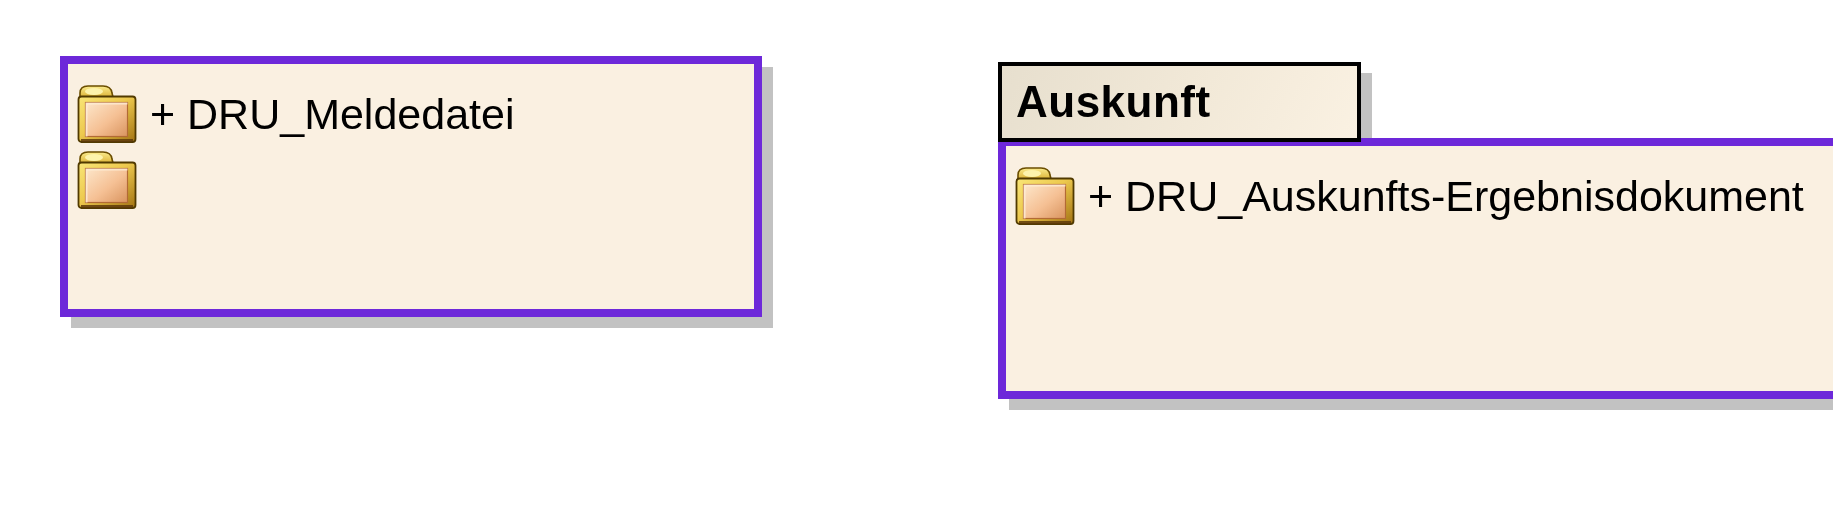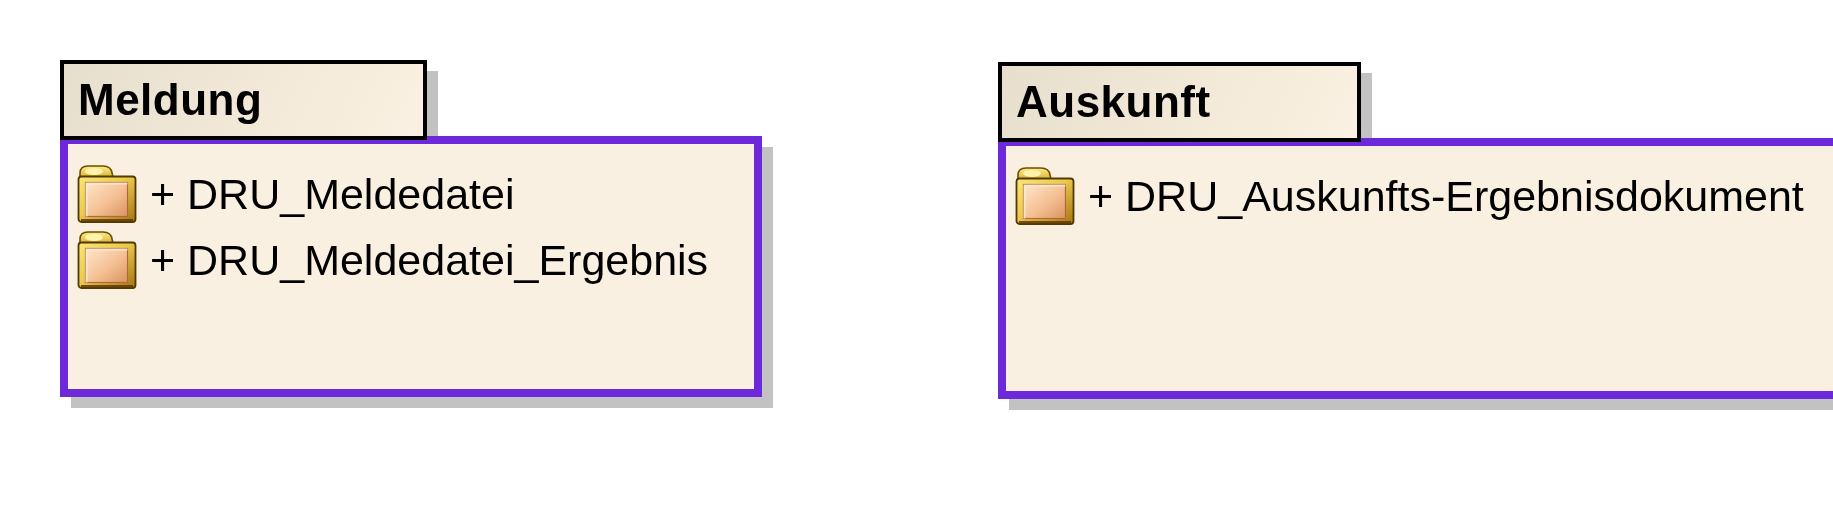--- a/index.html
+++ b/index.html
@@ -66,23 +66,20 @@
     color: #000000;
     white-space: nowrap;
   }
 </style>
 </head>
 <body>
 
 <div class="canvas">
 
   <div class="uml-package pkg--0">
-    <div class="pkg-tab">
-      <span class="pkg-title">Meldung</span>
-    </div>
     <div class="pkg-body">
       <div>
           <div class="member-row">
             <span class="member-icon">
               <svg width="60" height="62" viewBox="0 0 60 62" xmlns="http://www.w3.org/2000/svg">
                 <defs>
                   <linearGradient id="fgold" x1="0" y1="0" x2="1" y2="1">
                     <stop offset="0" stop-color="#F9E678"></stop>
                     <stop offset="0.45" stop-color="#EDC94E"></stop>
                     <stop offset="1" stop-color="#A37312"></stop>
@@ -127,21 +124,20 @@
                   </linearGradient>
                 </defs>
                 <path d="M3 18 L3 10 Q3 3 11 3 L26 3 Q34 3 35 10 L37 18 Z" fill="url(#ftab)" stroke="#6B4E00" stroke-width="1.6"></path>
                 <ellipse cx="17" cy="8.5" rx="9" ry="3.4" fill="#FDF3AC"></ellipse>
                 <rect x="1.5" y="13.5" width="57" height="45.5" rx="3" fill="url(#fgold)" stroke="#513A00" stroke-width="1.8"></rect>
                 <path d="M4 56 L56 56 L56 58 Q55 59 53 59 L7 59 Q5 59 4 58 Z" fill="#5E3A0A" opacity="0.85"></path>
                 <rect x="8.5" y="19.5" width="42" height="34" fill="url(#fface)" stroke="#B26A35" stroke-width="1.2"></rect>
                 <path d="M8.5 19.5 L50.5 19.5 L50.5 21.5 L10.5 21.5 L10.5 53.5 L8.5 53.5 Z" fill="#FFEFD8" opacity="0.8"></path>
               </svg>
             </span>
-            <span class="member-label">+ DRU_Meldedatei_Ergebnis</span>
           </div>
         </div>
     </div>
   </div>
 
   <div class="uml-package pkg--1">
     <div class="pkg-tab">
       <span class="pkg-title">Auskunft</span>
     </div>
     <div class="pkg-body">

